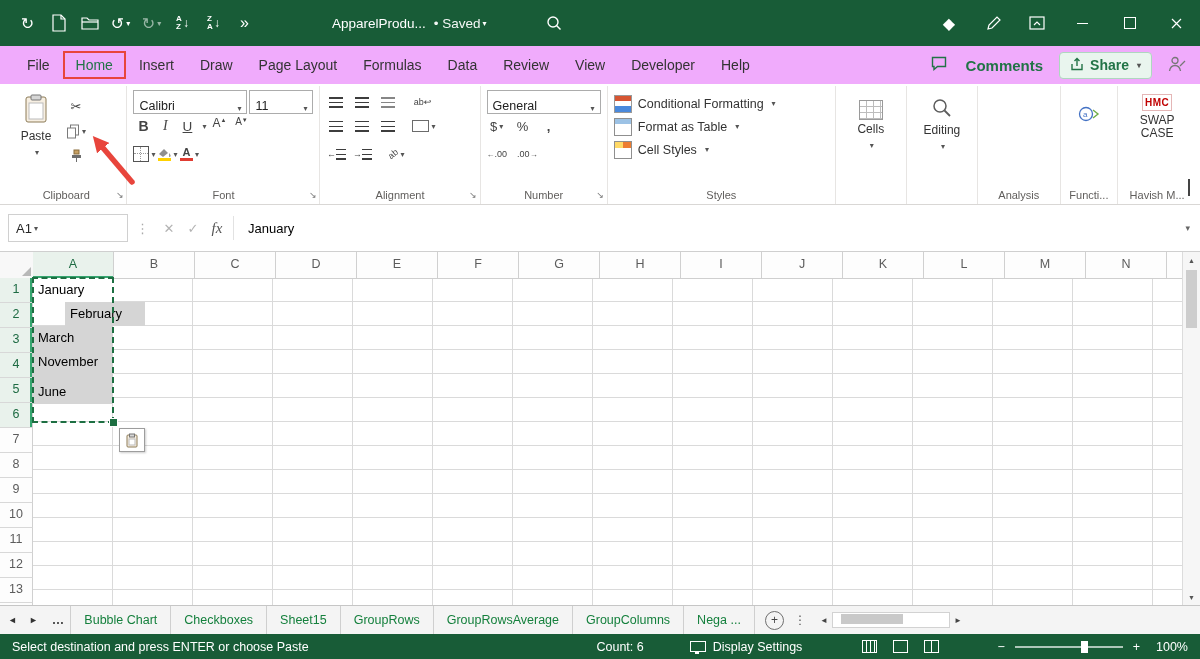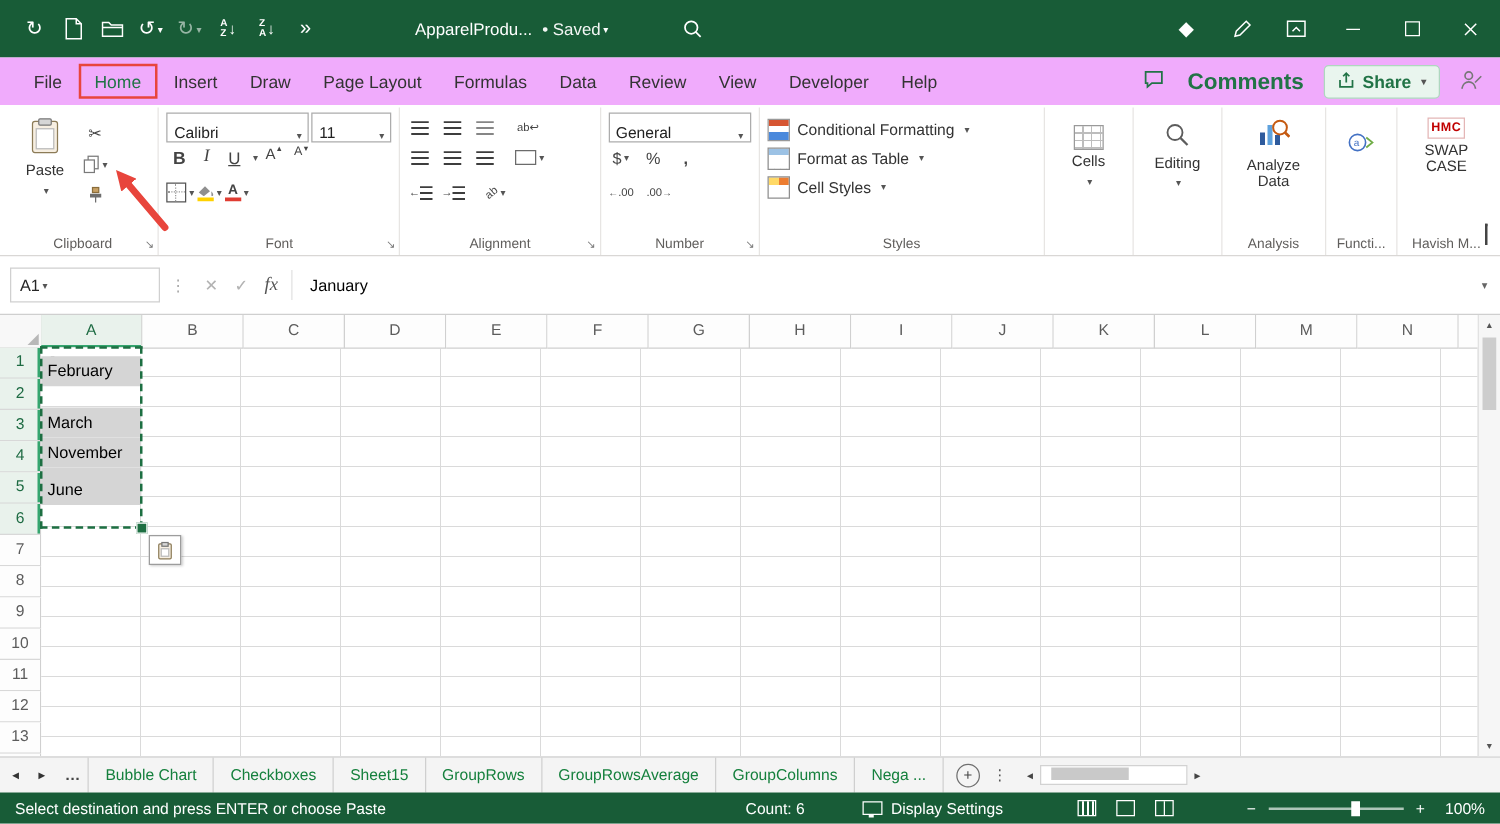--- a/index.html
+++ b/index.html
@@ -24,21 +24,21 @@
   .tb-right .tbicon{width:44px;}
   .winbtn{width:47px;height:46px;display:flex;align-items:center;justify-content:center;}
   .min-glyph{width:11px;height:1px;background:#fff;}
   .max-glyph{width:10px;height:10px;border:1px solid #fff;}
 
   
   .menubar{flex:0 0 38px;display:flex;align-items:center;background:#f0abfc;padding:0 14px;}
   .menu-item{padding:6px 13px;font-size:14px;color:#333;}
   .menu-item.active{color:#217346;border:2px solid #e8453c;padding:4px 11px;}
   .menubar-right{margin-left:auto;display:flex;align-items:center;gap:16px;}
-  .comments-btn{display:flex;align-items:flex-end;gap:19px;color:#217346;font-size:18px;font-weight:700;}
+  .comments-btn{display:flex;align-items:flex-end;gap:19px;color:#217346;font-size:15px;font-weight:700;}
   .share-btn{display:flex;align-items:center;gap:6px;color:#217346;font-size:14px;font-weight:700;
              background:#e9f5ee;border:1px solid #aed7bf;border-radius:4px;padding:4px 10px;}
 
   
   .ribbon{flex:0 0 118px;display:flex;background:#fff;border-bottom:1px solid #d9d7d5;padding:2px 4px 0 6px;position:relative;}
   .rgroup{position:relative;padding:4px 6px 16px;border-right:1px solid #e7e5e3;display:flex;align-items:flex-start;}
   .glabel{position:absolute;bottom:3px;left:0;right:0;text-align:center;font-size:11px;color:#605e5c;white-space:nowrap;}
   .launcher{position:absolute;right:3px;bottom:4px;font-size:9px;color:#777;}
   .bigbtn{display:flex;flex-direction:column;align-items:center;justify-content:flex-start;text-align:center;
           font-size:12px;color:#333;line-height:13px;gap:3px;padding-top:4px;}
@@ -483,32 +483,20 @@
               <circle cx="8" cy="8" r="6" fill="none" stroke="#5c5c5c" stroke-width="1.5"></circle>
               <line x1="12.5" y1="12.5" x2="18" y2="18" stroke="#5c5c5c" stroke-width="1.8"></line>
             </svg>
         </span>
         <span>Editing</span>
         <span class="dd">▾</span>
       </div>
     </div>
 
     <div class="rgroup" style="width:72px;">
-      <div class="bigbtn" style="width:100%;">
-        <span>
-          <svg width="26" height="26" viewBox="0 0 26 26">
-              <rect x="2" y="12" width="4" height="10" fill="#2f5b9d"></rect>
-              <rect x="8" y="6" width="4" height="16" fill="#5fa2dd"></rect>
-              <rect x="14" y="14" width="4" height="8" fill="#2f5b9d"></rect>
-              <circle cx="18" cy="8" r="5.5" fill="#fff" fill-opacity="0.85" stroke="#c55a11" stroke-width="1.6"></circle>
-              <line x1="22" y1="12" x2="25.5" y2="15.5" stroke="#c55a11" stroke-width="2.2"></line>
-            </svg>
-        </span>
-        <span>Analyze Data</span>
-      </div>
       <div class="glabel">Analysis</div>
     </div>
 
     <div class="rgroup" style="width:46px;">
       <div class="bigbtn" style="width:100%;padding-top:14px;">
         <span>
           <svg width="22" height="20" viewBox="0 0 22 20">
               <circle cx="8" cy="10" r="6.5" fill="none" stroke="#4472c4" stroke-width="1.3"></circle>
               <text x="5" y="13" font-size="8" fill="#4472c4" font-family="sans-serif">a</text>
               <path d="M15 6l5 4-5 4" fill="none" stroke="#70ad47" stroke-width="1.4"></path>
@@ -577,21 +565,21 @@
         <div class="rn">8</div>
         <div class="rn">9</div>
         <div class="rn">10</div>
         <div class="rn">11</div>
         <div class="rn">12</div>
         <div class="rn">13</div>
         <div class="rn">14</div>
       </div>
 
       <div class="mcell" style="top:26px;">January</div>
-      <div class="mcell shaded" style="top:33px;">February</div>
+      <div class="mcell shaded" style="top:50px;margin-left:32px;">February</div>
       <div class="mcell shaded" style="top:74px;">March</div>
       <div class="mcell shaded" style="top:98px;">November</div>
       <div class="mcell shaded" style="top:122px;">May</div>
       <div class="mcell shaded" style="top:128px;">June</div>
 
       <div class="sel-border"></div>
       <div class="fill-handle"></div>
       <div class="paste-opt">
         <svg width="12" height="15" viewBox="0 0 12 15">
             <rect x="1" y="2" width="10" height="12" rx="1" fill="#f7efe2" stroke="#8c7b57"></rect>

